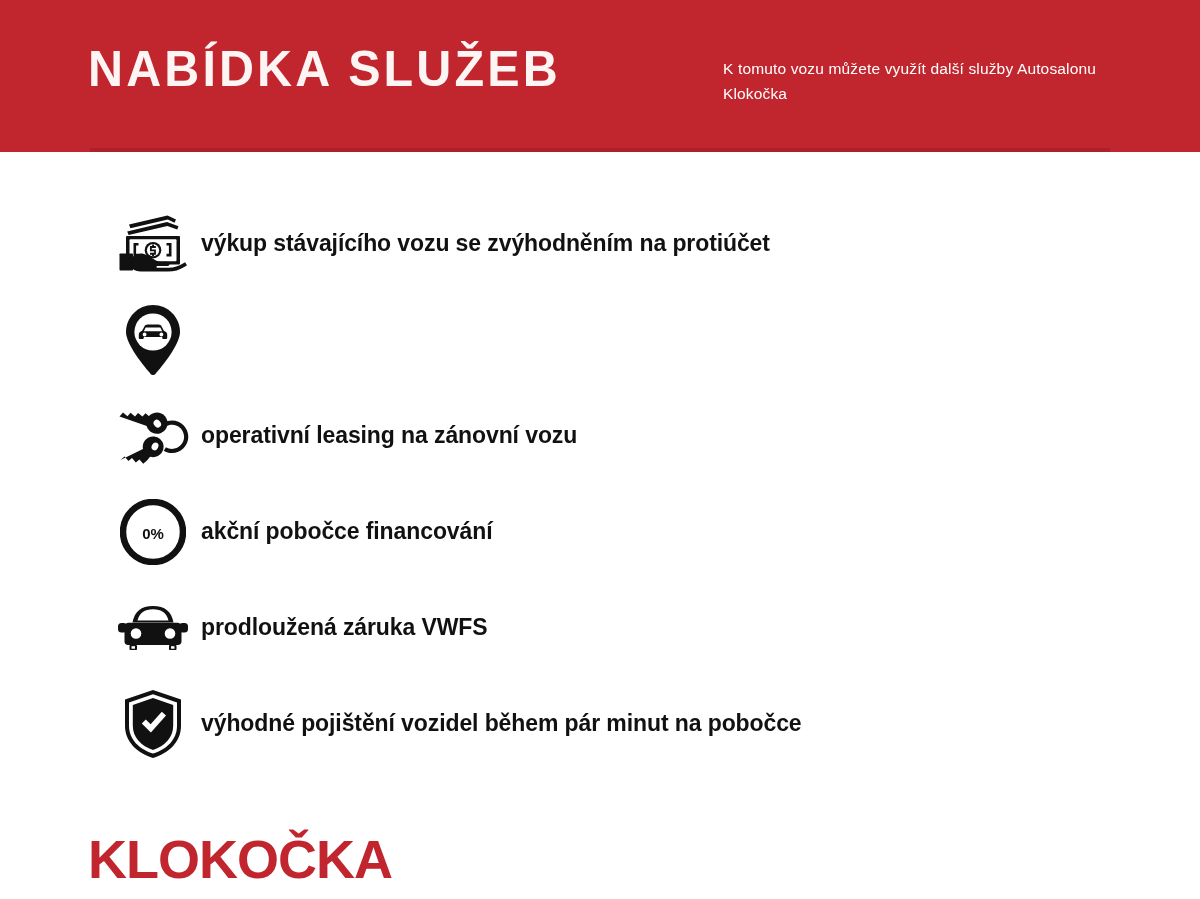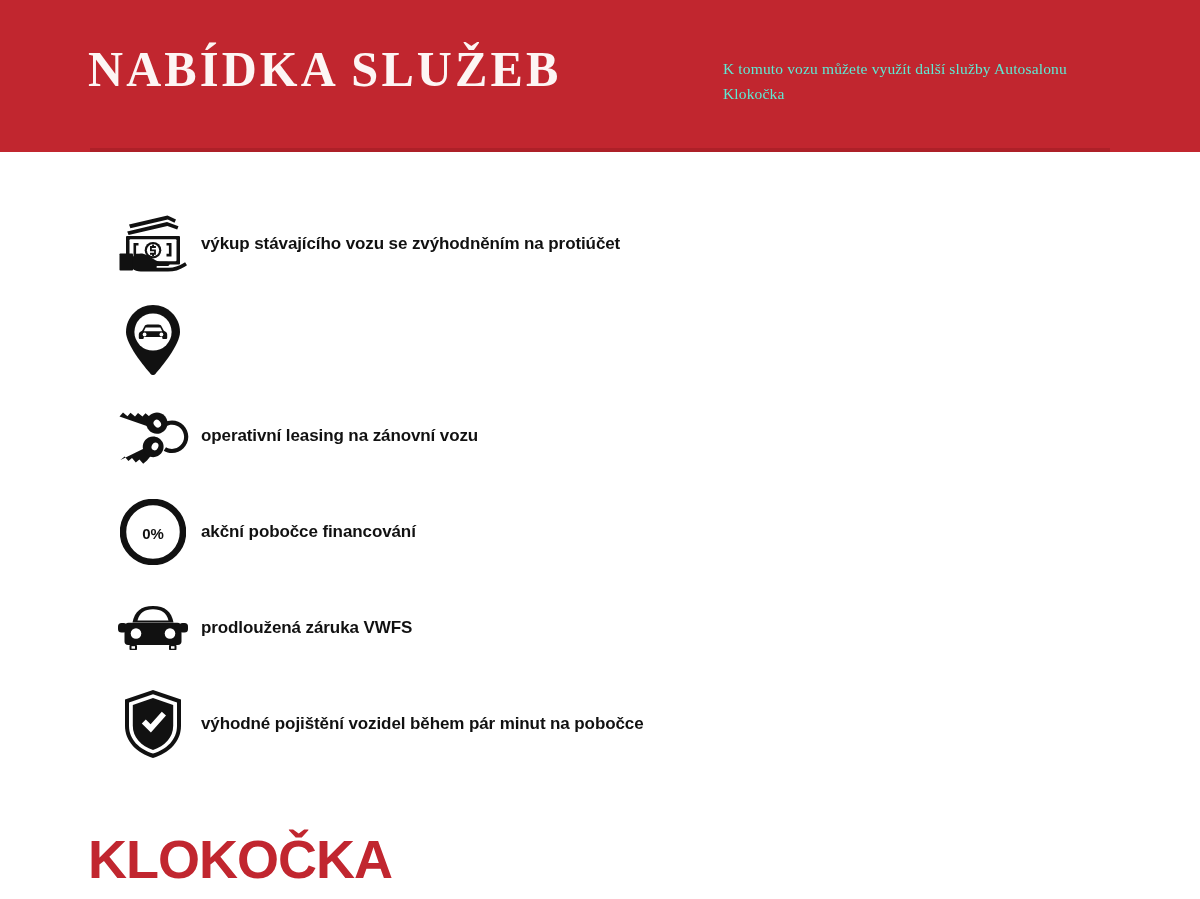--- a/index.html
+++ b/index.html
@@ -34,21 +34,20 @@
     width: 1020px;
     height: 4px;
     background: #ad2028;
   }
   .header-inner {
     position: absolute;
     left: 0;
     top: 0;
     width: 1160px;
     height: 152px;
-    font-family: Liberation Serif, serif;
   }
   .page-title {
     position: absolute;
     left: 88px;
     top: 44px;
     font-size: 50px;
     font-weight: 700;
     letter-spacing: 3.2px;
     color: #fdf5f4;
     line-height: 1;
@@ -57,21 +56,21 @@
     transform-origin: left top;
   }
   .header-subtitle {
     position: absolute;
     left: 723px;
     top: 56px;
     width: 400px;
     font-size: 15.5px;
     font-weight: 400;
     line-height: 25px;
-    color: #5eead4;
+    color: #ffffff;
     letter-spacing: 0.15px;
   }
 
   
   .services-list {
     position: absolute;
     left: 0;
     top: 196px;
     width: 1200px;
   }
@@ -93,21 +92,21 @@
     justify-content: center;
   }
   .service-icon svg {
     display: block;
   }
   .service-label {
     position: absolute;
     left: 201px;
     top: 50%;
     transform: translateY(-50%);
-    font-size: 17px;
+    font-size: 23px;
     font-weight: 700;
     letter-spacing: -0.1px;
     color: #111111;
     white-space: nowrap;
     line-height: 1.1;
   }
 
   
   .brand-logo {
     position: absolute;

